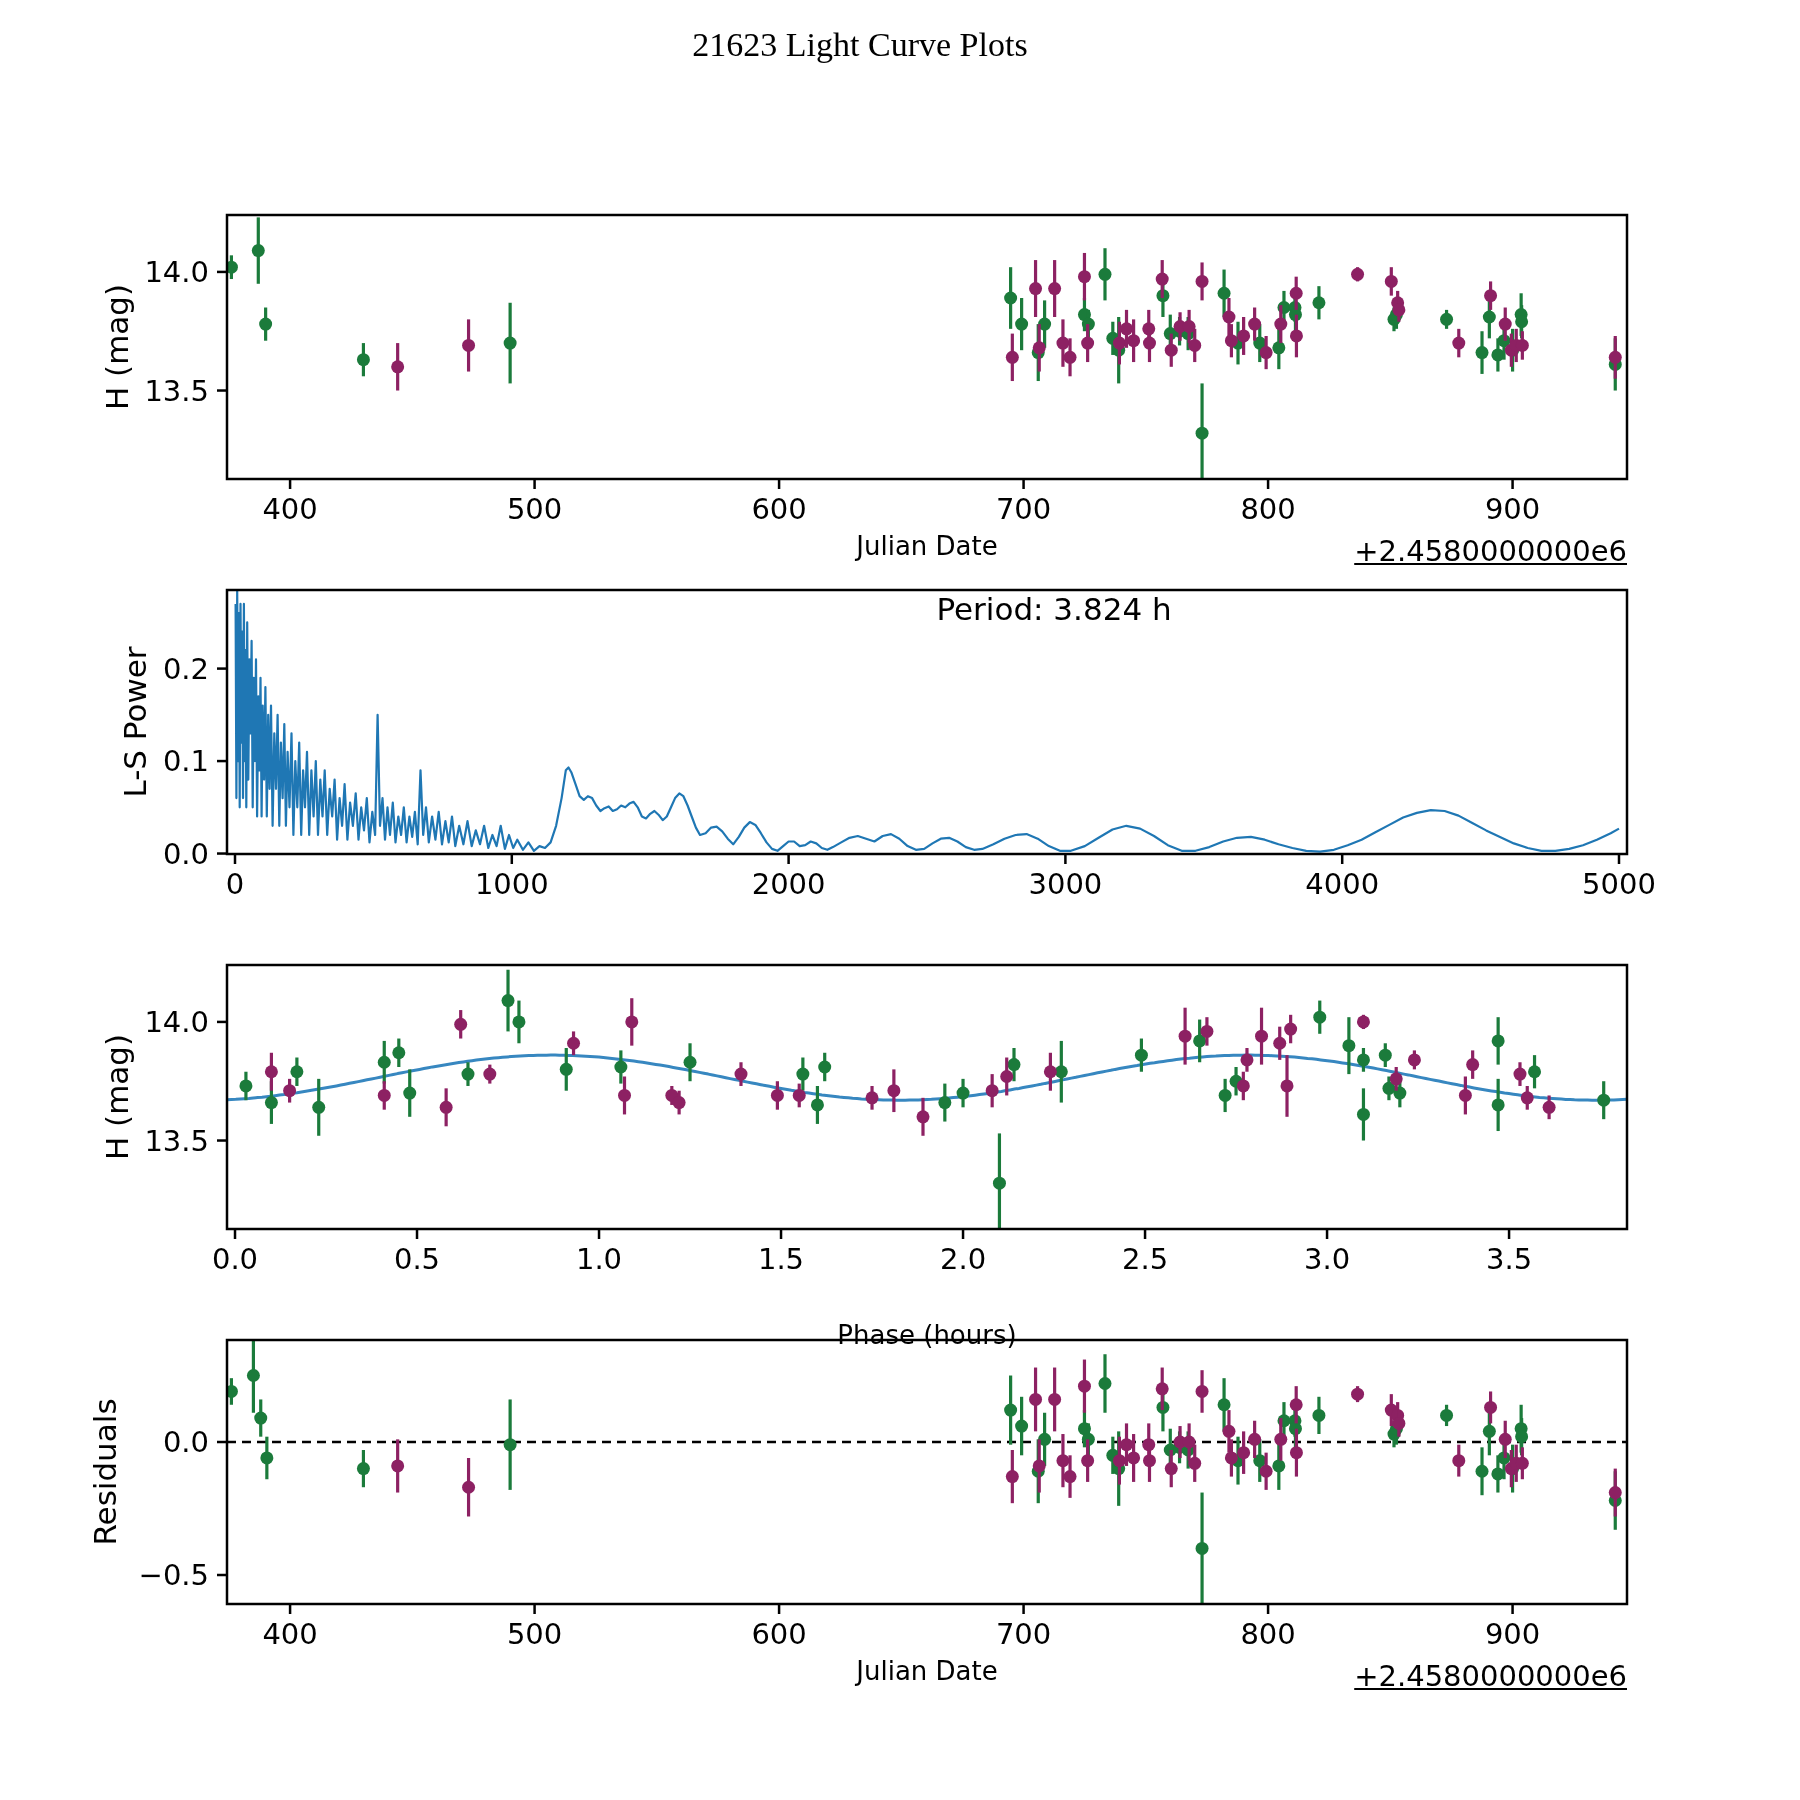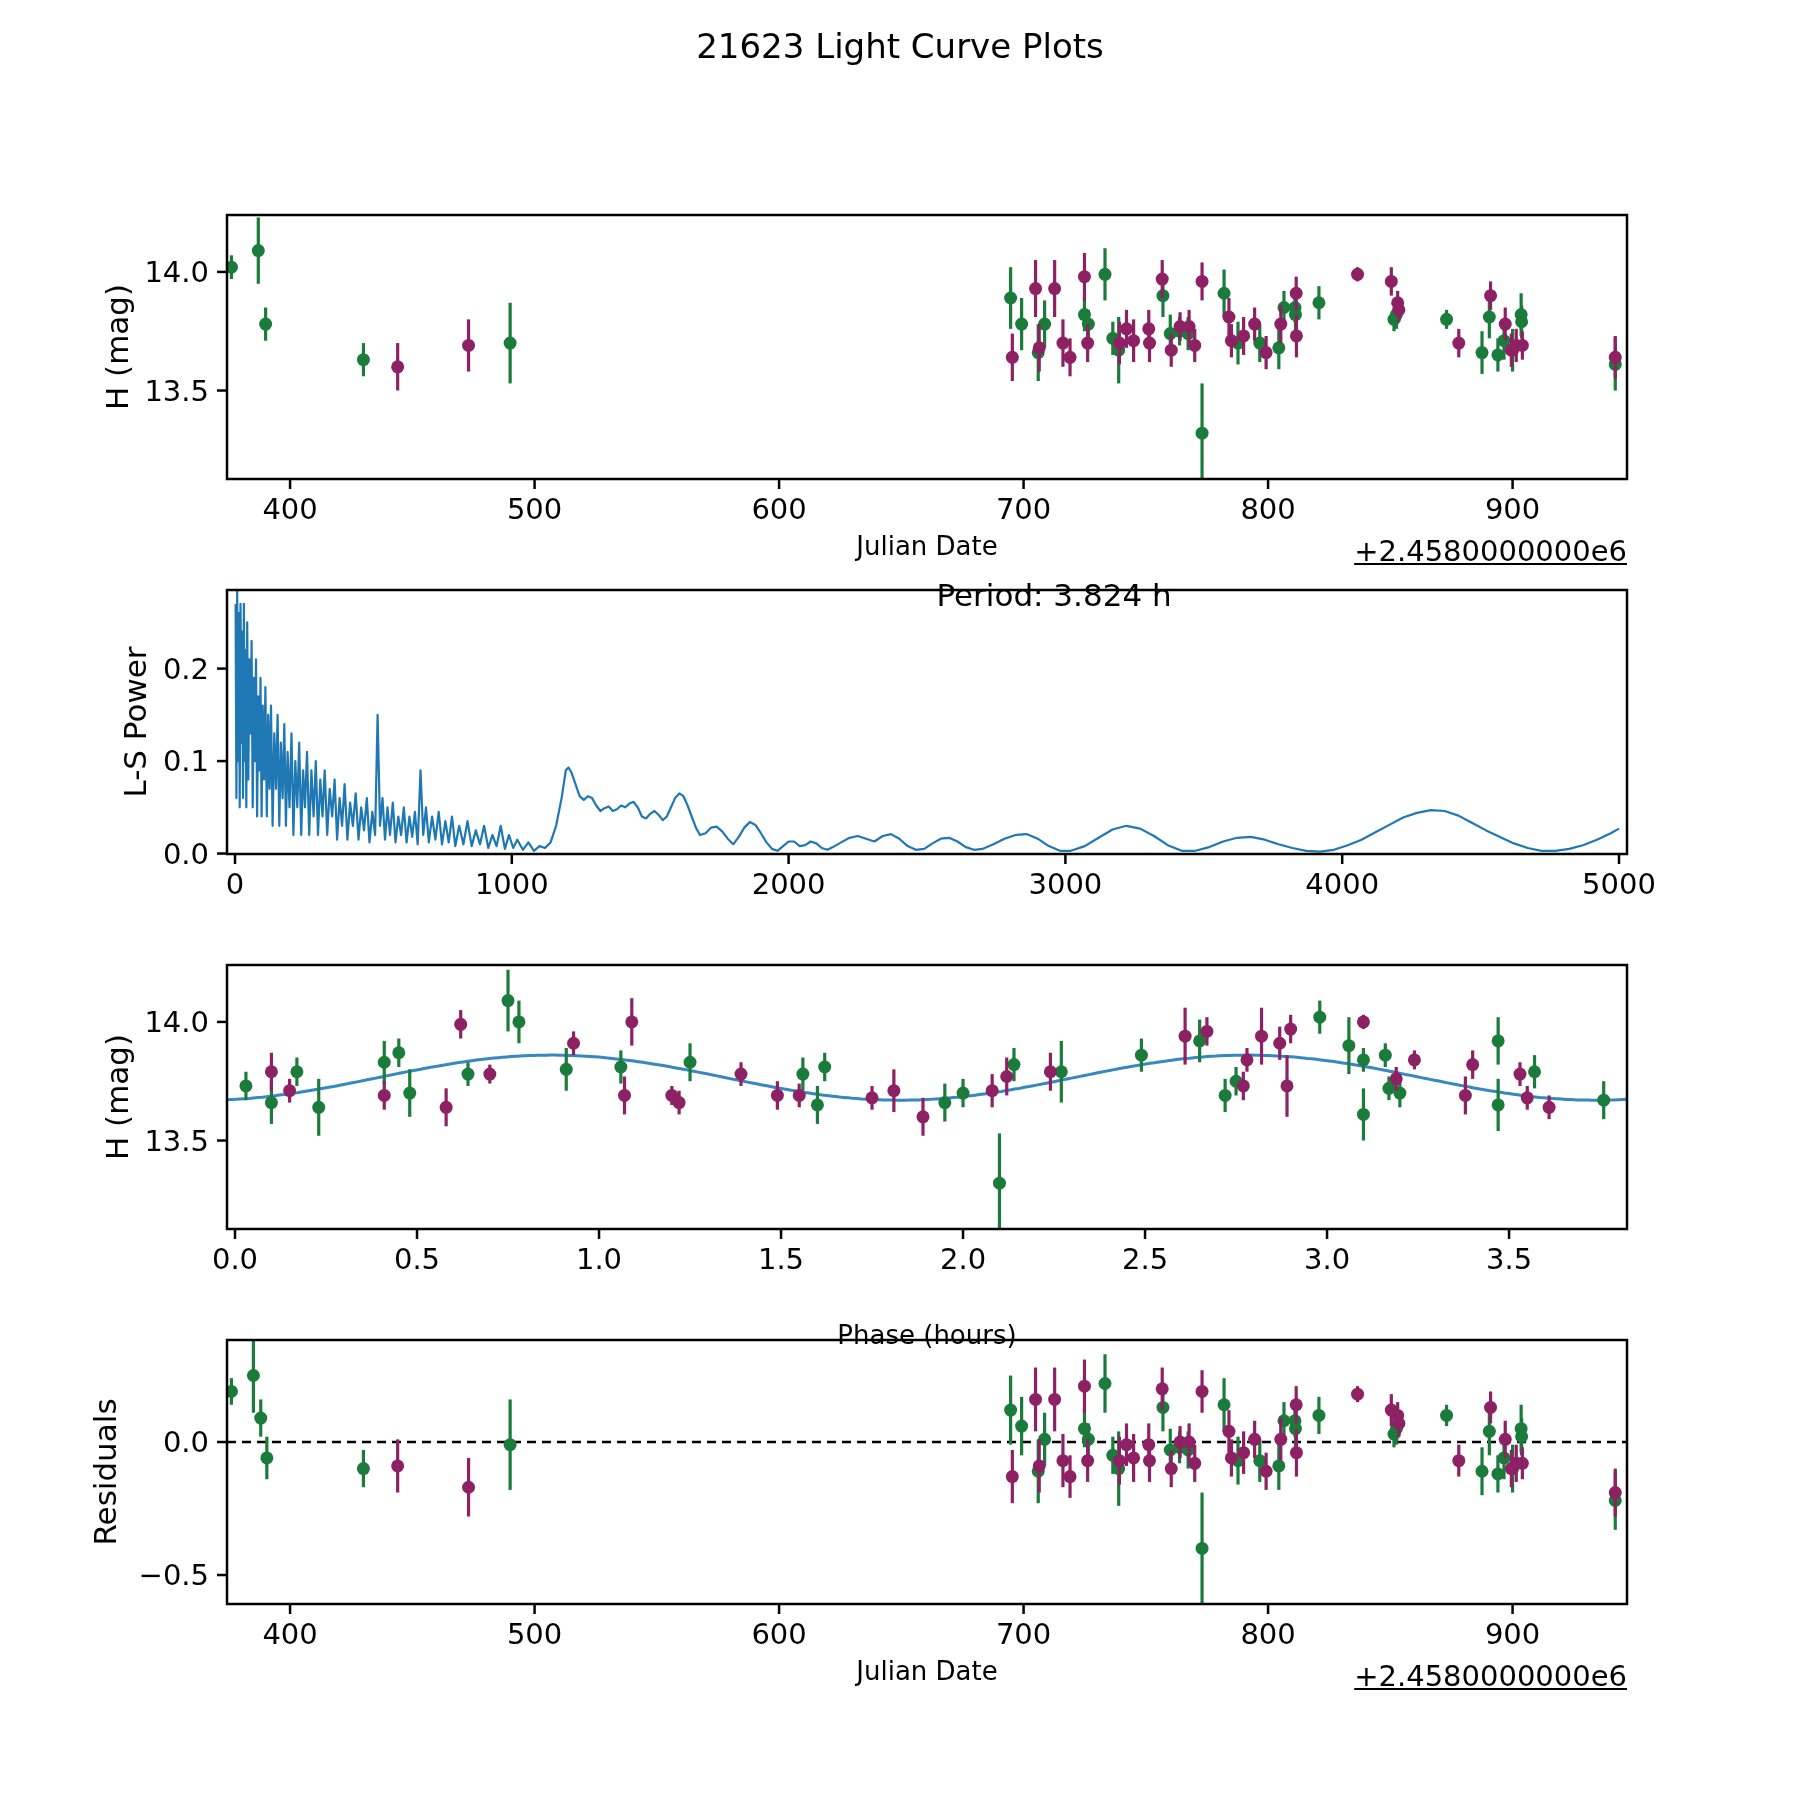--- a/index.html
+++ b/index.html
@@ -588,27 +588,27 @@
             <line x1="1522.354523227384" y1="1479.248362720403" x2="1522.354523227384" y2="1447.328967254408" stroke="#8d2163" stroke-width="3.2"></line>
             <circle cx="1522.354523227384" cy="1463.2886649874056" r="6.5" fill="#8d2163"></circle>
             <line x1="1615.2640586797067" y1="1516.4876574307305" x2="1615.2640586797067" y2="1468.608564231738" stroke="#8d2163" stroke-width="3.2"></line>
             <circle cx="1615.2640586797067" cy="1492.5481108312342" r="6.5" fill="#8d2163"></circle>
           </g>
         </g>
         <rect x="227" y="1340" width="1400" height="264" fill="none" stroke="#000000" stroke-width="2.5"></rect>
       </g>
     </svg>
 
-  <div class="lbl title" style="left:900px;top:26px;">21623 Light Curve Plots</div>
+  <div class="lbl title" style="left:860px;top:26px;font-family:Liberation Serif, serif;">21623 Light Curve Plots</div>
 
   <div class="lbl xlabel" style="left:927px;top:531px;">Julian Date</div>
   <div class="lbl offset" style="left:1627px;top:534px;">+2.4580000000e6</div>
   <div class="lbl ylabel" style="left:117px;top:347px;">H (mag)</div>
 
-  <div class="lbl annotation" style="left:1054px;top:577px;">Period: 3.824 h</div>
+  <div class="lbl annotation" style="left:1054px;top:591px;">Period: 3.824 h</div>
   <div class="lbl ylabel" style="left:135px;top:722px;">L-S Power</div>
 
   <div class="lbl xlabel" style="left:927px;top:1320px;">Phase (hours)</div>
   <div class="lbl ylabel" style="left:117px;top:1097px;">H (mag)</div>
 
   <div class="lbl xlabel" style="left:927px;top:1656px;">Julian Date</div>
   <div class="lbl offset" style="left:1627px;top:1659px;">+2.4580000000e6</div>
   <div class="lbl ylabel" style="left:105px;top:1472px;">Residuals</div>
 </div>
 

